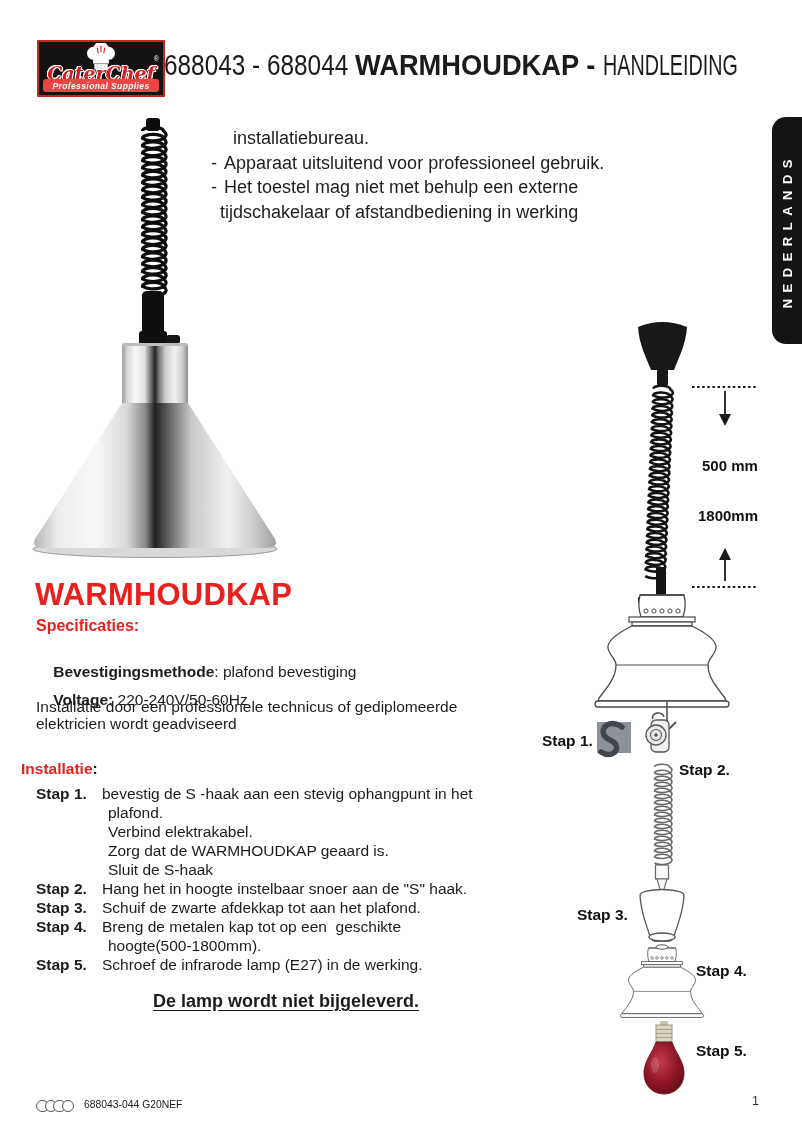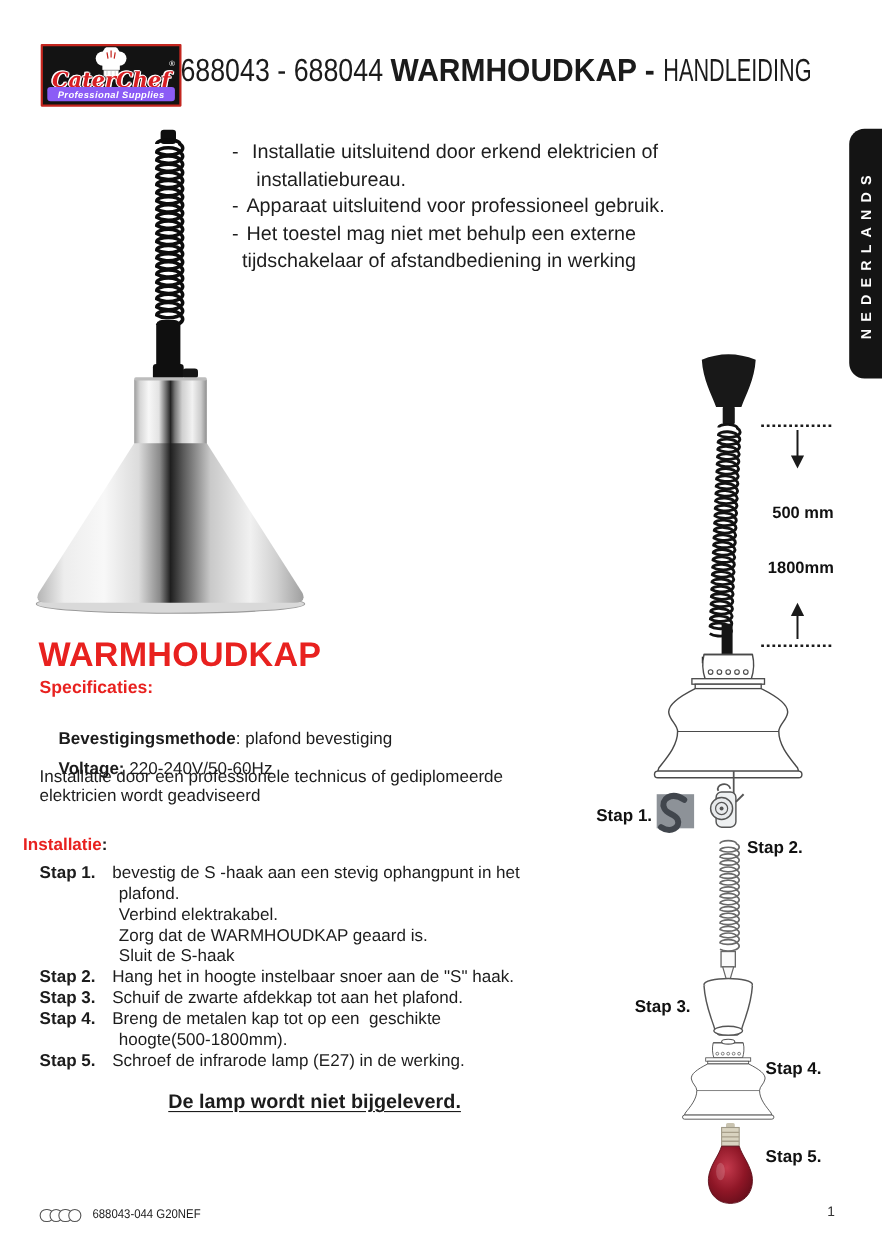--- a/index.html
+++ b/index.html
@@ -23,21 +23,21 @@
   .logo-brand{
     position:absolute;left:0;right:0;top:20px;text-align:center;
     font-family:"DejaVu Serif","Liberation Serif",serif;
     font-style:italic;font-weight:bold;font-size:19px;color:#d71f23;
     text-shadow:-1px 0 #fff,1px 0 #fff,0 -1px #fff,0 1px #fff,1px 1px #fff,-1px -1px #fff;
     letter-spacing:0px;
   }
   .logo-reg{position:absolute;right:4px;top:13px;color:#fff;font-size:7px;font-family:"Liberation Sans",sans-serif;}
   .logo-tag{
     position:absolute;left:4px;right:4px;bottom:3px;height:13px;border-radius:3px;
-    background:#8b5cf6;color:#fff;font-size:8.5px;font-weight:bold;font-style:italic;
+    background:#ef4444;color:#fff;font-size:8.5px;font-weight:bold;font-style:italic;
     display:flex;align-items:center;justify-content:center;letter-spacing:.4px;white-space:nowrap;
   }
   .title{
     position:absolute;left:164px;top:49px;height:32px;display:flex;
     white-space:nowrap;color:#1b1b1b;
   }
   .title span{display:inline-block;transform-origin:left center;}
   .t-codes{font-size:29px;font-weight:normal;transform:scaleX(.84);}
   .t-prod {font-size:29px;font-weight:bold;transform:scaleX(.94);margin-left:-28px;}
   .t-doc  {font-size:29px;font-weight:normal;transform:scaleX(.68);margin-left:-8px;}
@@ -167,21 +167,20 @@
       <rect x="104" y="232" width="66" height="60" fill="url(#cylG)"></rect>
       <rect x="104" y="230" width="66" height="3" rx="1.5" fill="#bdbdbd"></rect>
     </g>
     <g>
       <ellipse cx="137" cy="436" rx="122" ry="8.5" fill="#d9d9d9" stroke="#9a9a9a" stroke-width="1"></ellipse>
       <path d="M104,290 L17,426 Q13,435 25,435 L249,435 Q261,435 257,426 L170,290 Z" fill="url(#coneG)"></path>
     </g>
   </svg>
 
   <div class="intro">
-    <div class="iline"><span class="imark">-</span><span class="itext sp2">Installatie uitsluitend door erkend elektricien of</span></div>
     <div class="iline ind1"><span class="itext">installatiebureau.</span></div>
     <div class="iline"><span class="imark">-</span><span class="itext">Apparaat uitsluitend voor professioneel gebruik.</span></div>
     <div class="iline"><span class="imark">-</span><span class="itext">Het toestel mag niet met behulp een externe</span></div>
     <div class="iline ind2"><span class="itext">tijdschakelaar of afstandbediening in werking</span></div>
   </div>
 
   <div class="h1">WARMHOUDKAP</div>
   <div class="spec-h">Specificaties:</div>
 
   <div class="spec-row row-bevestiging">

